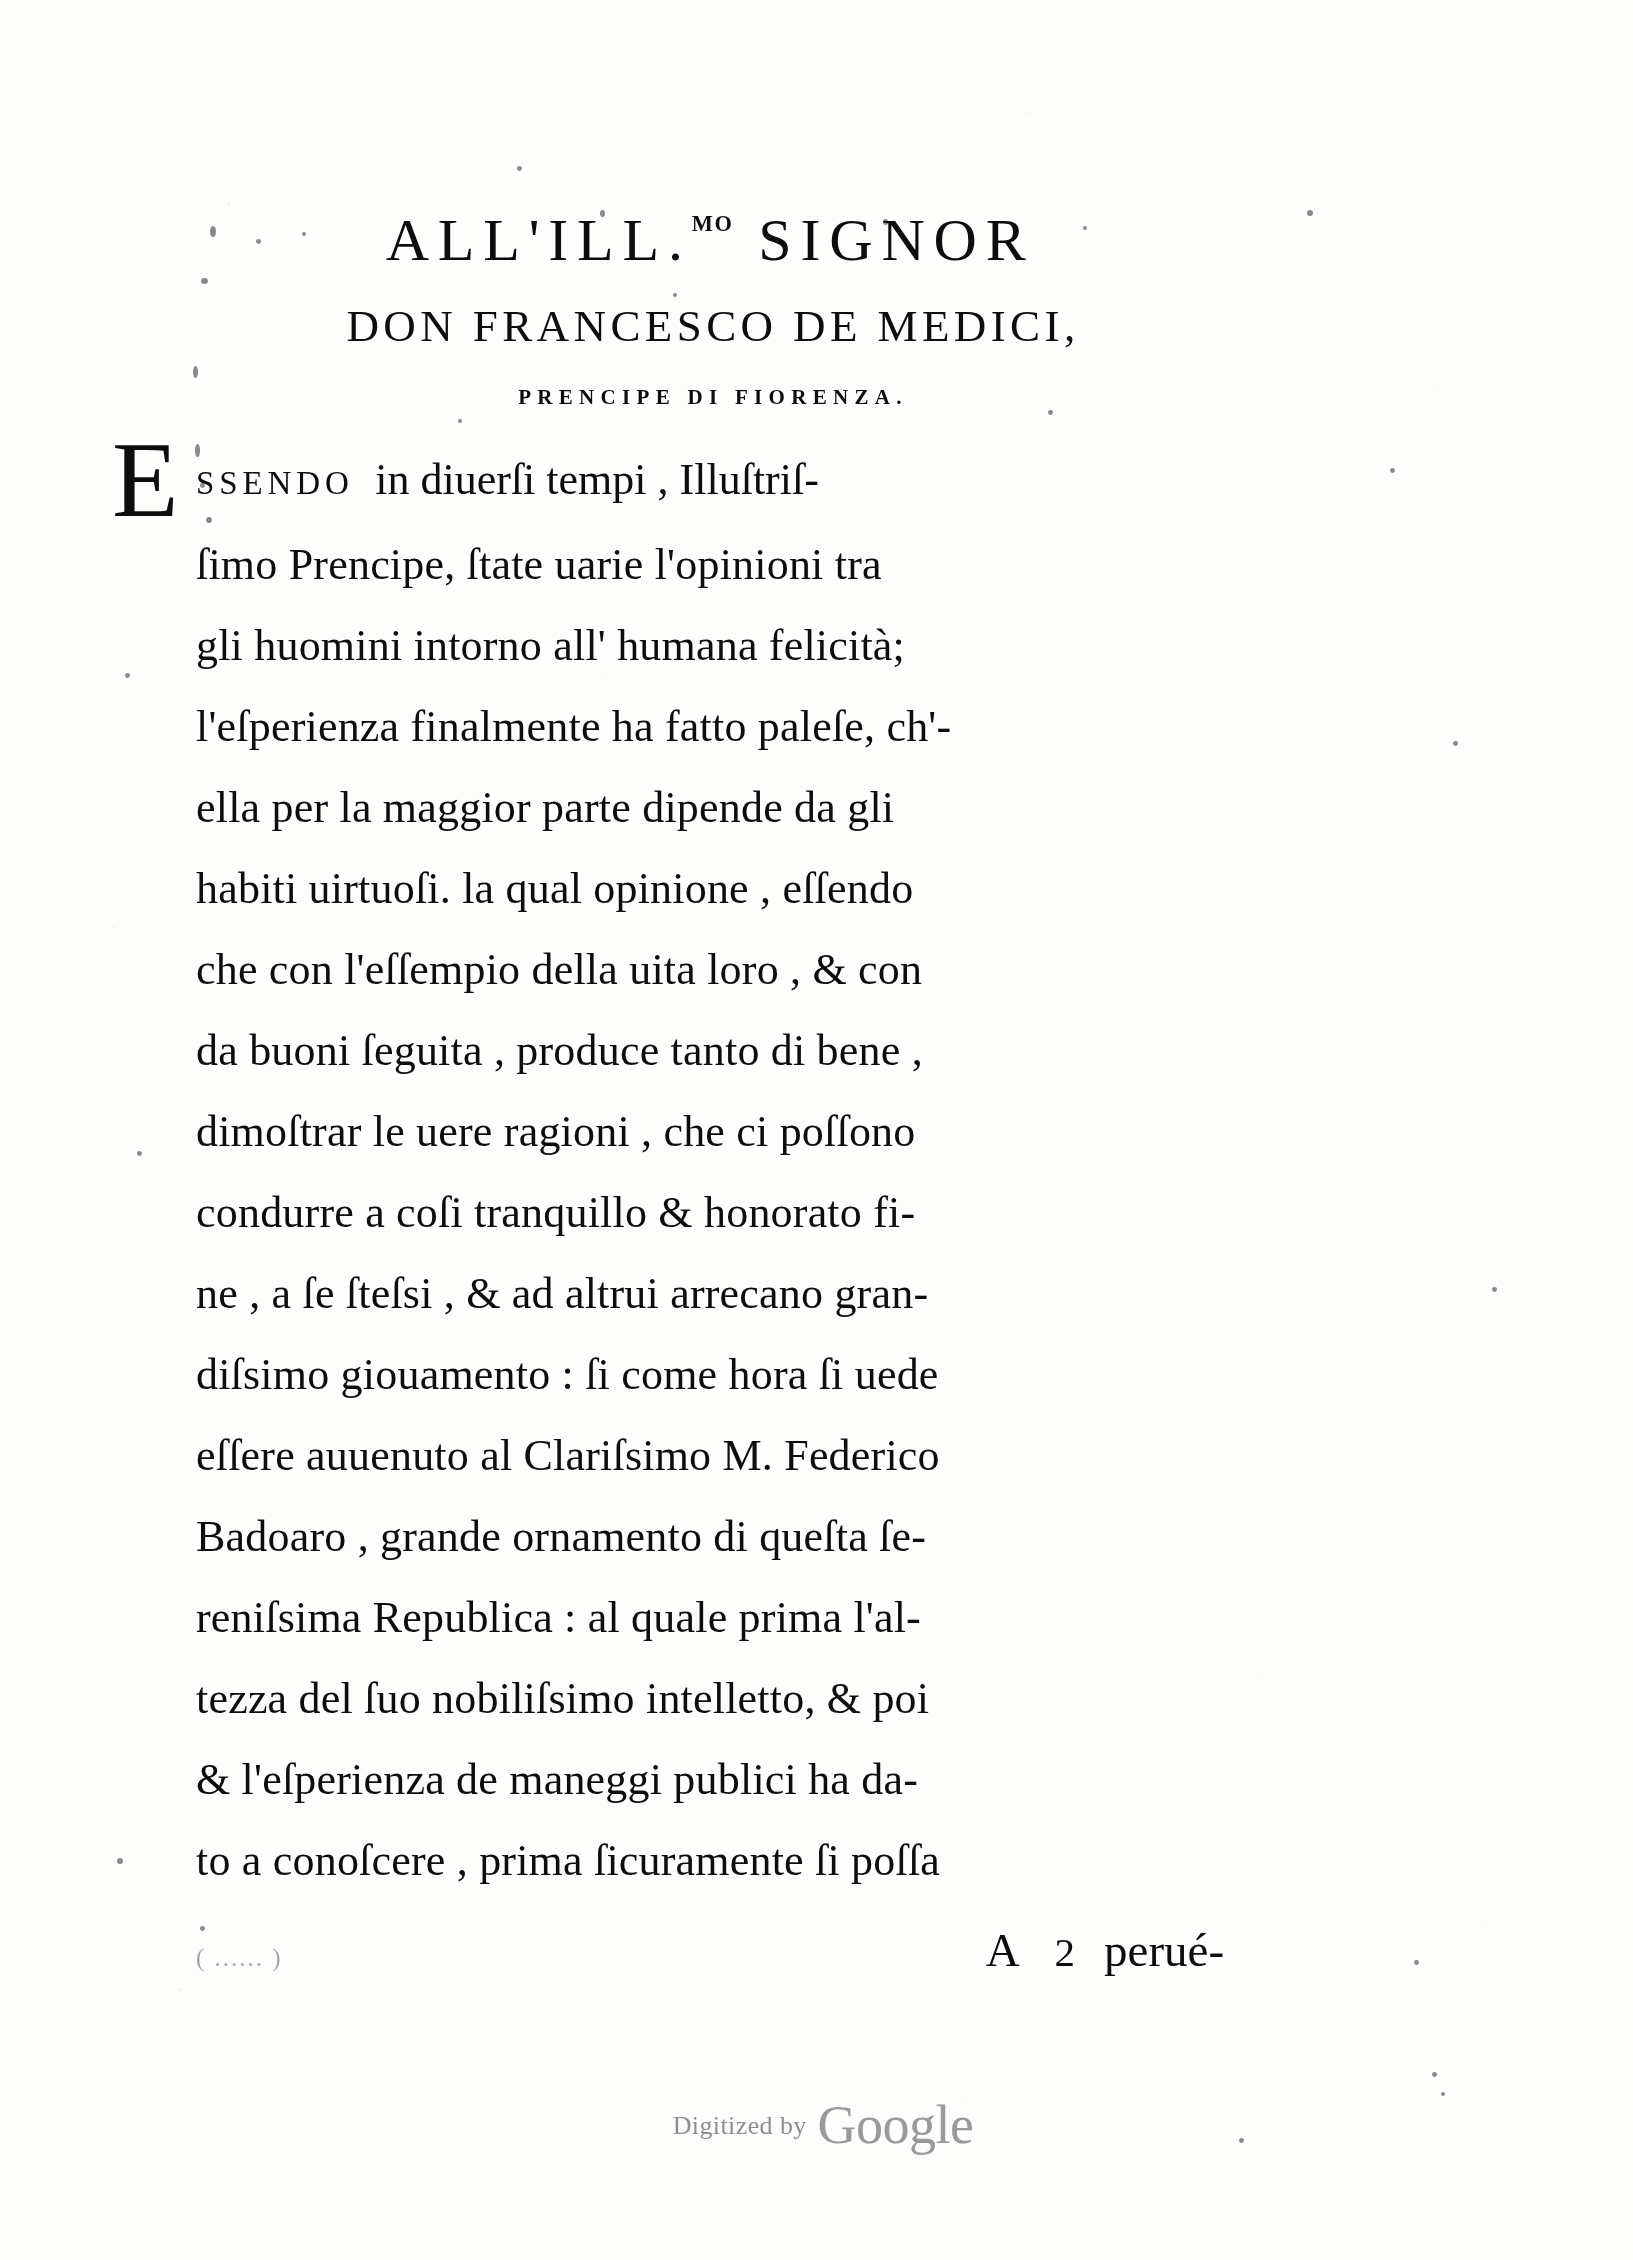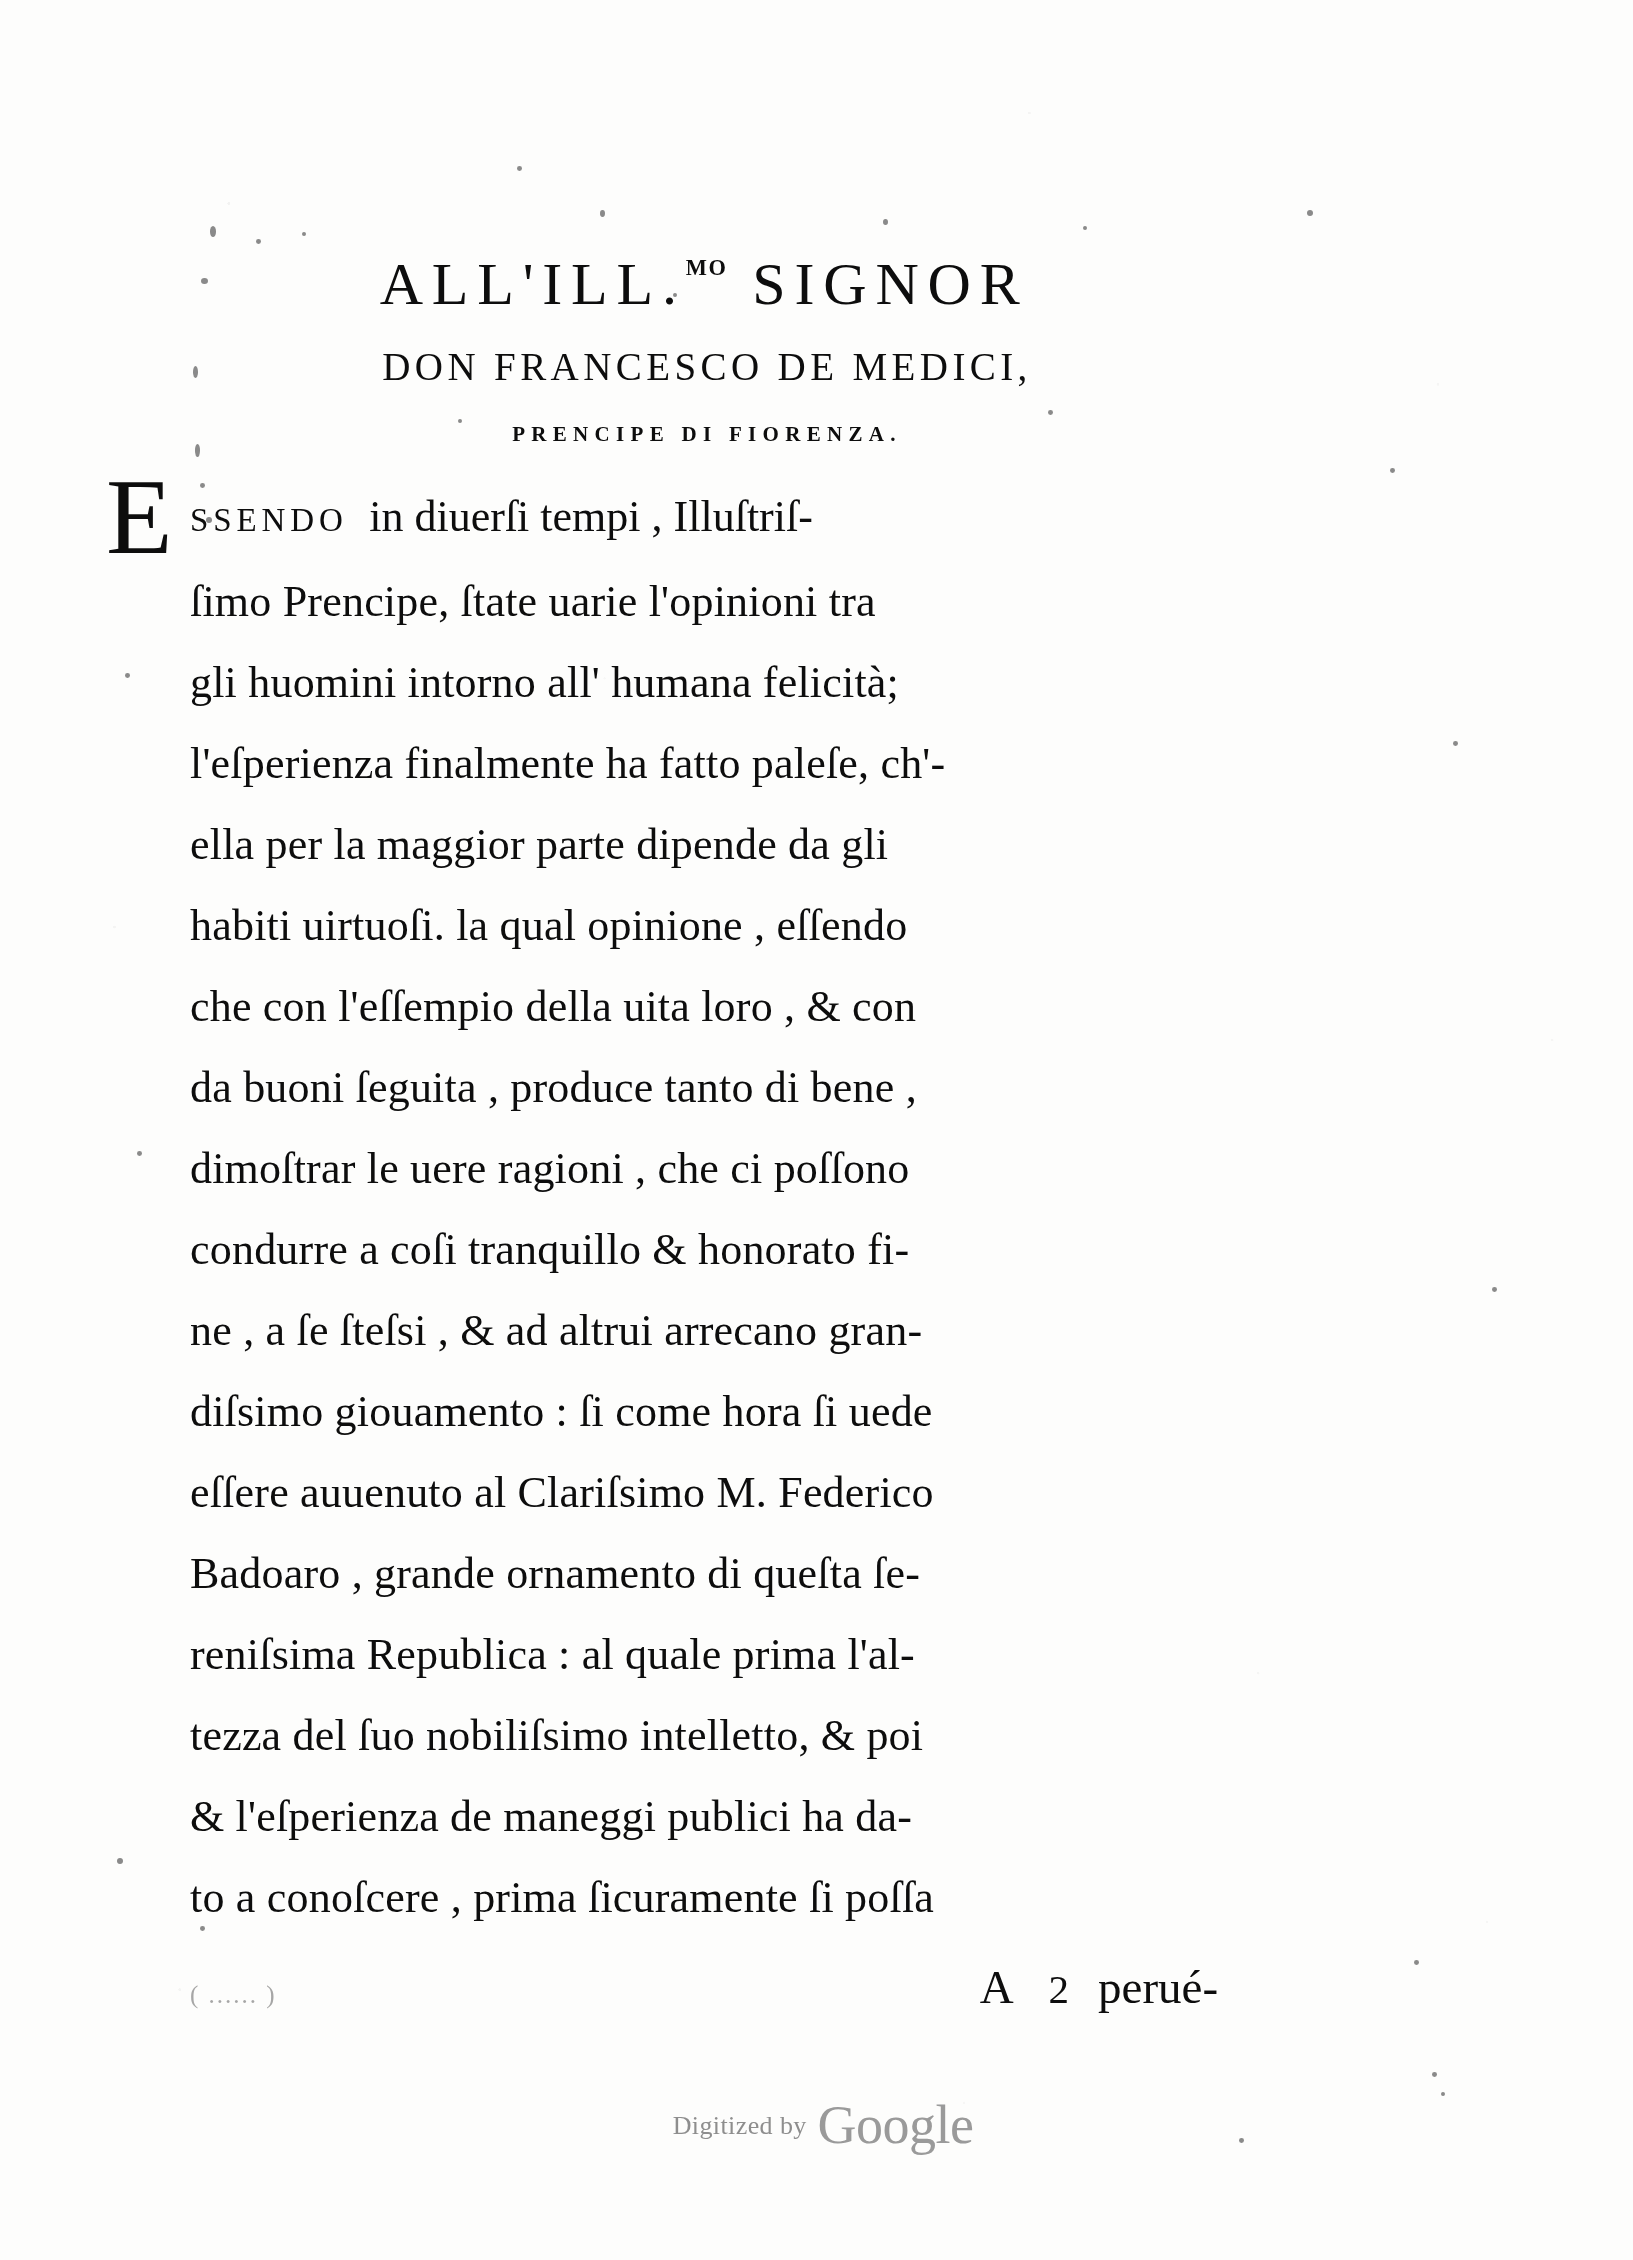--- a/index.html
+++ b/index.html
@@ -35,24 +35,23 @@
       radial-gradient(circle at 11% 88%, rgba(0,0,0,.045) 0 1.2px, transparent 1.6px),
       radial-gradient(circle at 59% 93%, rgba(0,0,0,.035) 0 1px, transparent 1.4px),
       radial-gradient(circle at 91% 85%, rgba(0,0,0,.04) 0 1.1px, transparent 1.5px),
       radial-gradient(circle at 37% 30%, rgba(0,0,0,.03) 0 1px, transparent 1.3px),
       radial-gradient(circle at 48% 56%, rgba(0,0,0,.03) 0 1px, transparent 1.3px);
     opacity: .85;
   }
 
   .content {
     position: absolute;
-    left: 190px;
+    left: 196px;
     top: 210px;
     width: 1034px;
-    margin-top: 44px;
   }
 
   
   .heading-block {
     text-align: center;
   }
 
   .title-line-1 {
     font-size: 60px;
     letter-spacing: 8.8px;
@@ -67,21 +66,21 @@
     letter-spacing: 1.5px;
     vertical-align: 29px;
     font-weight: 700;
   }
   .title-line-1 .gap {
     display: inline-block;
     width: 25px;
   }
 
   .title-line-2 {
-    font-size: 39px;
+    font-size: 45px;
     letter-spacing: 4.4px;
     margin-top: 29px;
     white-space: nowrap;
     font-weight: 400;
   }
 
   .title-line-3 {
     font-size: 21px;
     letter-spacing: 6.3px;
     margin-top: 33px;

